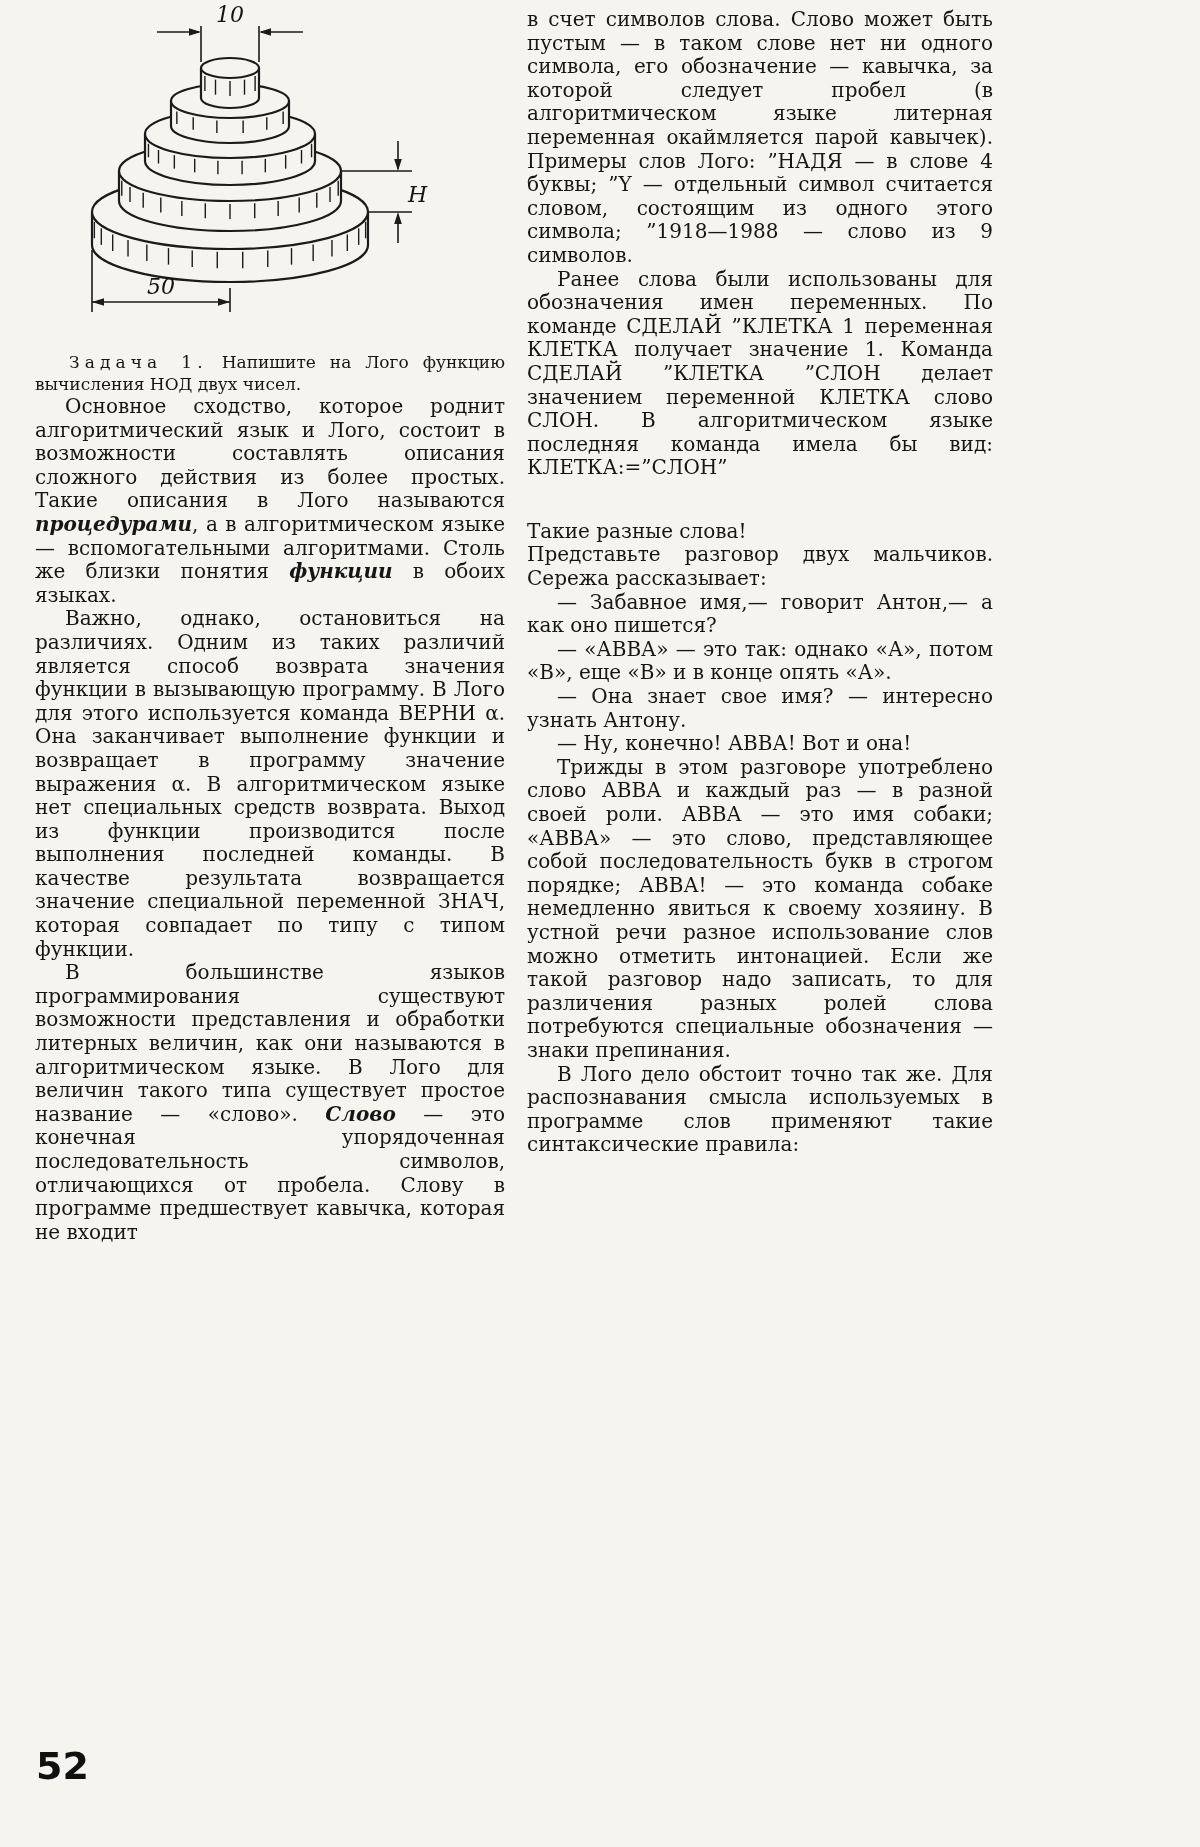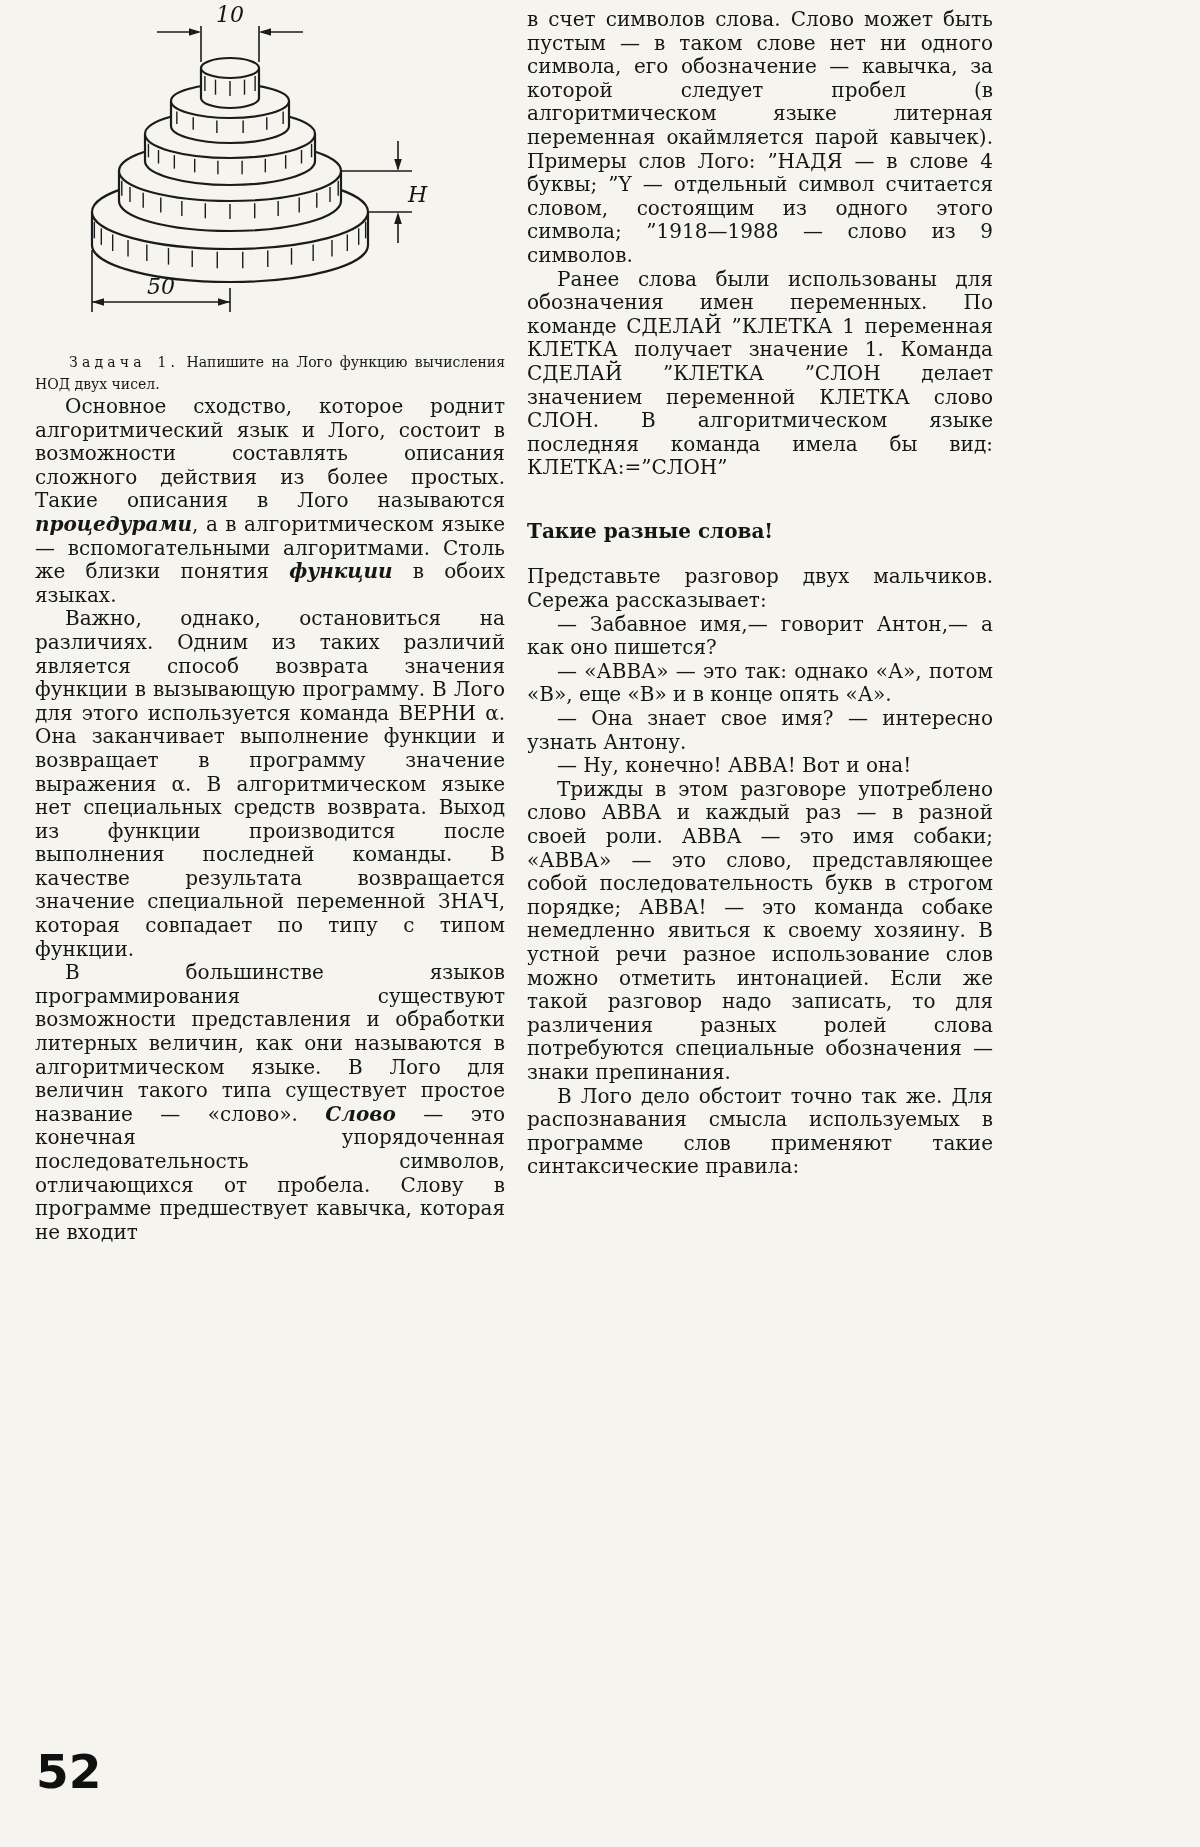--- a/index.html
+++ b/index.html
@@ -9,31 +9,31 @@
     position:relative;
     background:#f5f4ef;
     color:#161616;
     font-family:"DejaVu Serif", serif;
     overflow:hidden;
   }
   .col { position:absolute; text-align:justify; font-size:20px; line-height:23.6px; }
   .col p { margin:0; }
   p.ind   { text-indent:30px; }
   p.noind { text-indent:0; }
-  p.task  { font-size:14px; line-height:21.5px; text-indent:34px; }
-  p.head  { font-weight:bold; text-indent:0; margin-top:40px; margin-bottom:22px; }
+  p.task  { font-size:17px; line-height:21.5px; text-indent:34px; }
+  p.head  { font-weight:normal; text-indent:0; margin-top:40px; }
   .it { font-style:italic;font-weight:bold; }
   .spaced { letter-spacing:0.3em; }
   #col-left  { left:35px;  top:352px; width:470px; }
   #col-right { left:527px; top:8px;   width:466px; }
   #figure { position:absolute; left:30px; top:4px; width:430px; height:340px; }
   #pageno {
     position:absolute; left:36px; top:1744px;
     font-family:"DejaVu Sans", sans-serif;
-    font-weight:bold; font-size:47px; color:#101010;
+    font-weight:bold; font-size:38px; color:#101010;
   }
   svg .cyl   { fill:#f5f4ef; stroke:#1b1b1b; stroke-width:2.2; }
   svg .hatch { stroke:#1b1b1b; stroke-width:1.4; }
   svg .dim   { stroke:#1b1b1b; stroke-width:1.6; fill:none; }
   svg .arr   { fill:#1b1b1b; stroke:none; }
   svg .dimlabel {
     font-family:"DejaVu Serif", serif; font-style:italic;
     font-size:22px; fill:#141414;
   }
 </style>

